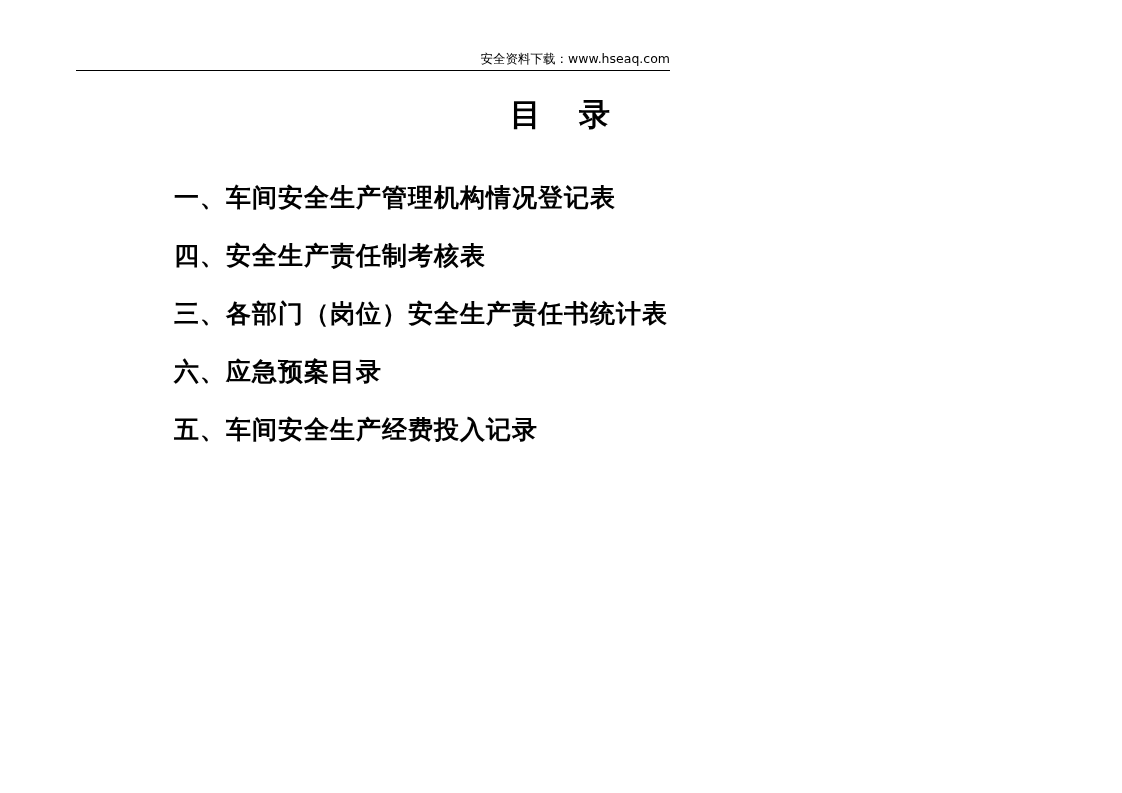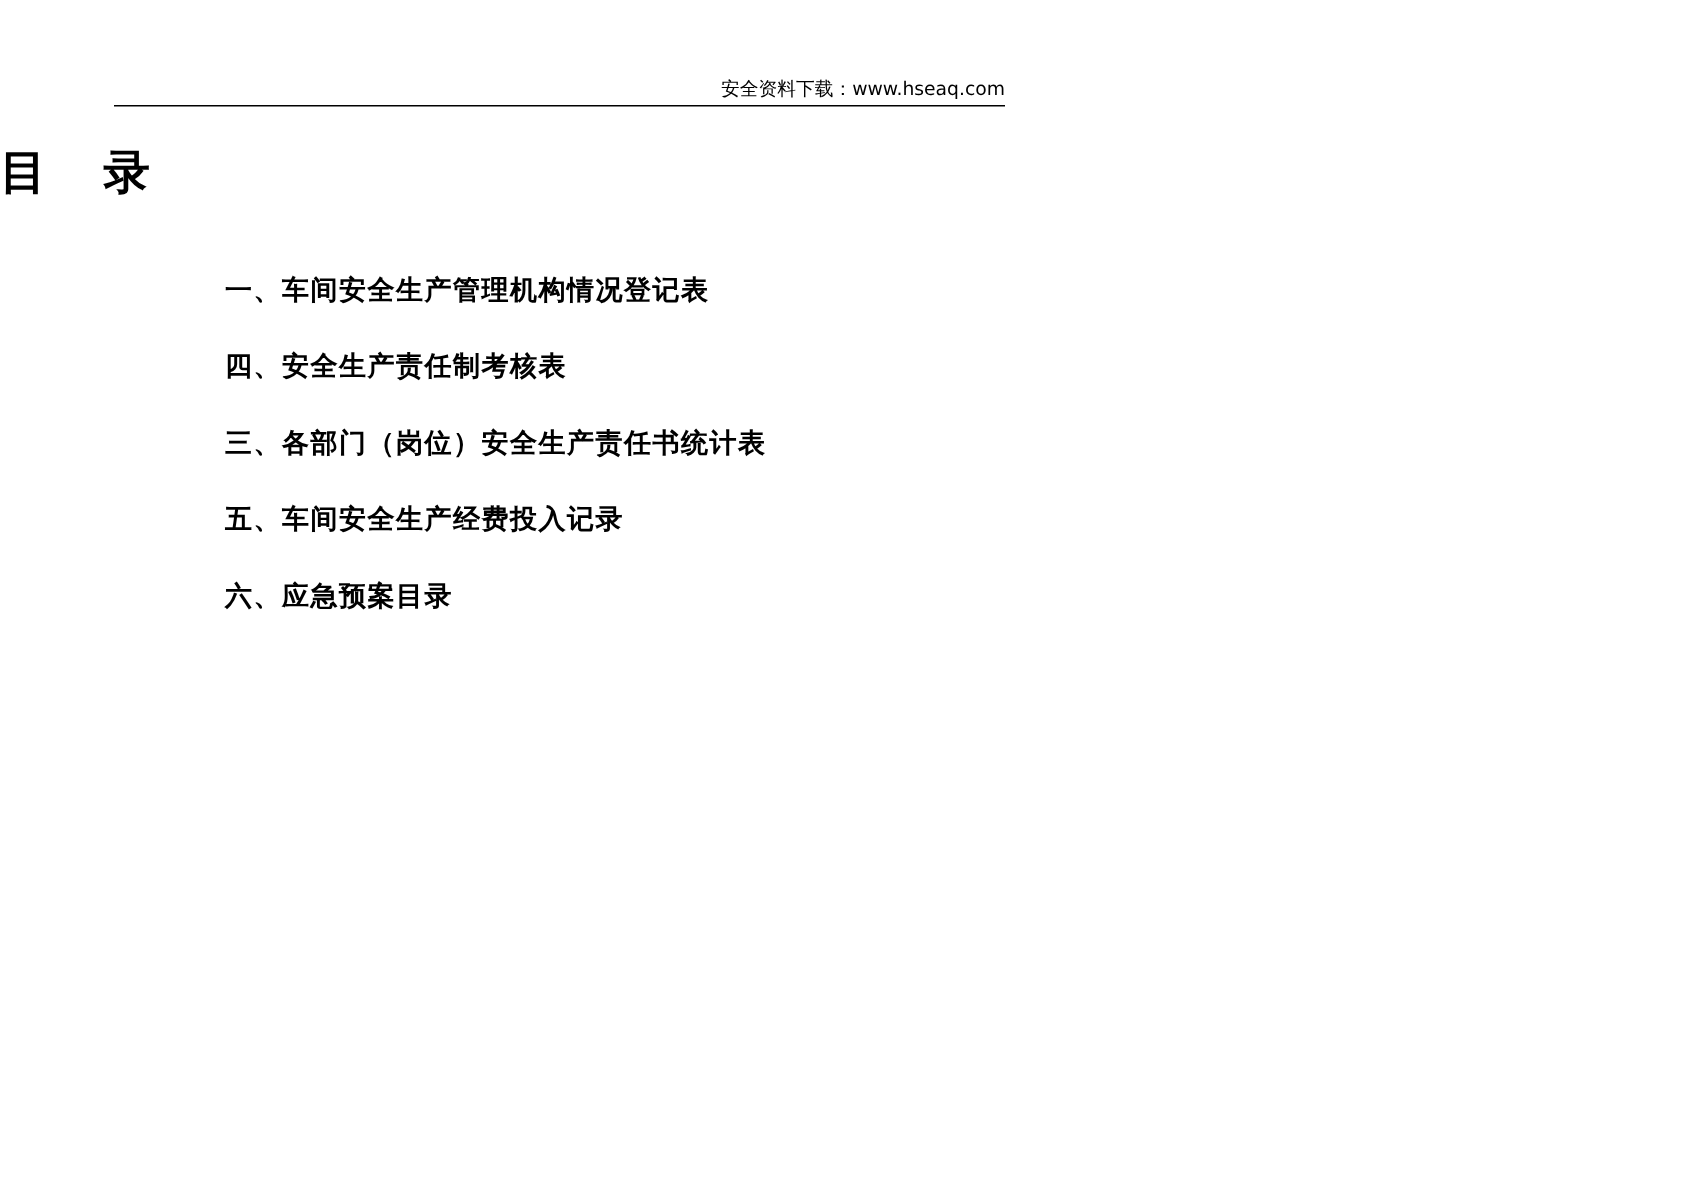--- a/index.html
+++ b/index.html
@@ -37,43 +37,45 @@
     margin-top: 4px;
     border-bottom: 1px solid #000000;
     width: 100%;
     height: 0;
   }
   .doc-title {
     position: absolute;
     top: 94px;
     left: 0;
     width: 1122px;
+    text-align: center;
     font-family: "DejaVu Serif", serif;
     font-size: 31px;
     font-weight: bold;
     letter-spacing: 2px;
   }
   .doc-title .gap {
     display: inline-block;
     width: 36px;
   }
   .toc {
     position: absolute;
     top: 185px;
     left: 150px;
     width: 860px;
   }
   .toc-item {
     font-family: "DejaVu Serif", serif;
-    font-size: 18px;
+    font-size: 25px;
     font-weight: bold;
     line-height: 1.0;
     margin-bottom: 33px;
     letter-spacing: 1px;
     white-space: nowrap;
+    margin-left: 24px;
   }
   .toc-item .num {
     display: inline;
   }
 </style>
 </head>
 <body>
 
 <div class="page">
 
@@ -90,20 +92,20 @@
     <div class="toc-item">
       <span class="num">一、</span><span>车间安全生产管理机构情况登记表</span>
     </div>
     <div class="toc-item">
       <span class="num">四、</span><span>安全生产责任制考核表</span>
     </div>
     <div class="toc-item">
       <span class="num">三、</span><span>各部门（岗位）安全生产责任书统计表</span>
     </div>
     <div class="toc-item">
-      <span class="num">五、</span><span>车间安全生产经费投入记录</span>
+      <span class="num">六、</span><span>应急预案目录</span>
     </div>
     <div class="toc-item">
-      <span class="num">六、</span><span>应急预案目录</span>
+      <span class="num">五、</span><span>车间安全生产经费投入记录</span>
     </div>
   </div>
 
 </div>
 
 </body></html>

